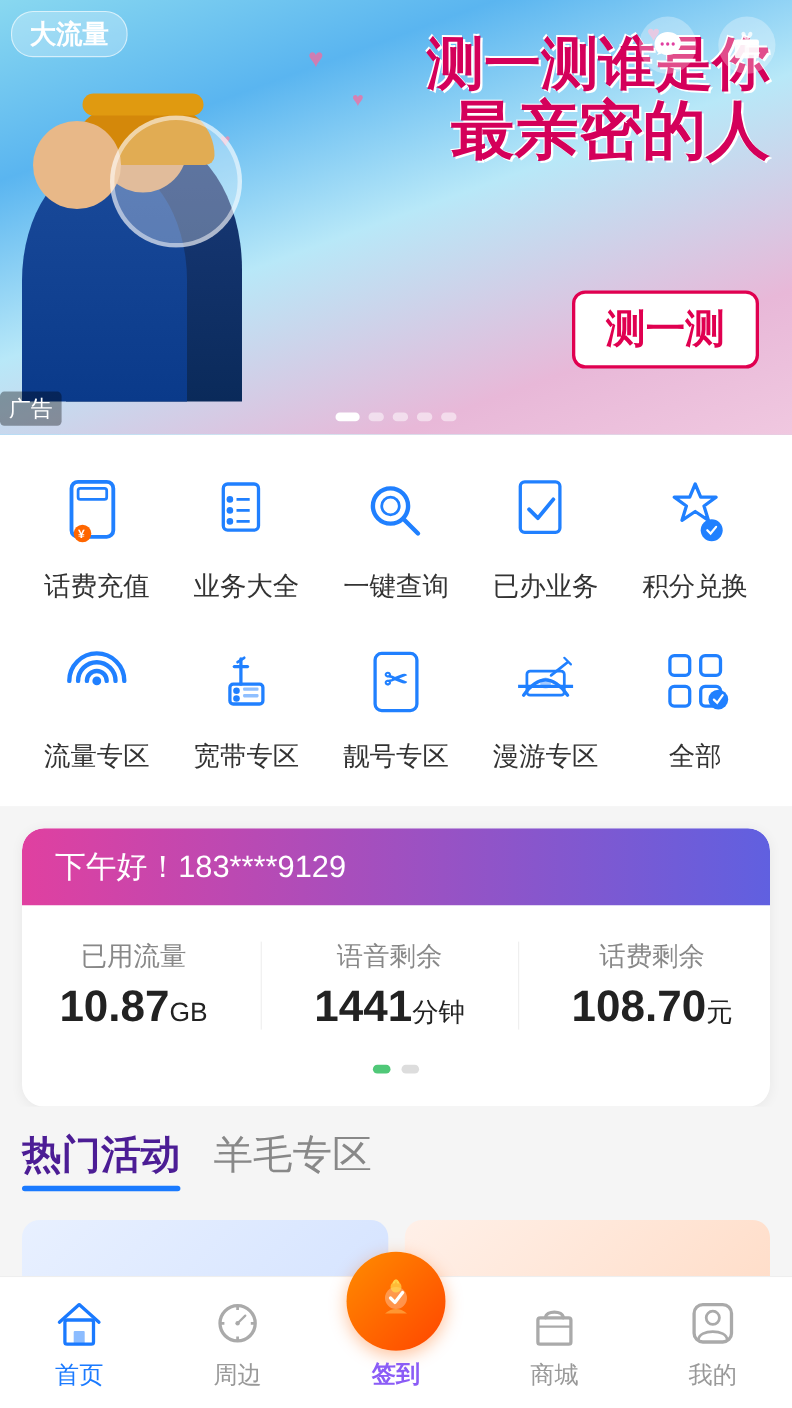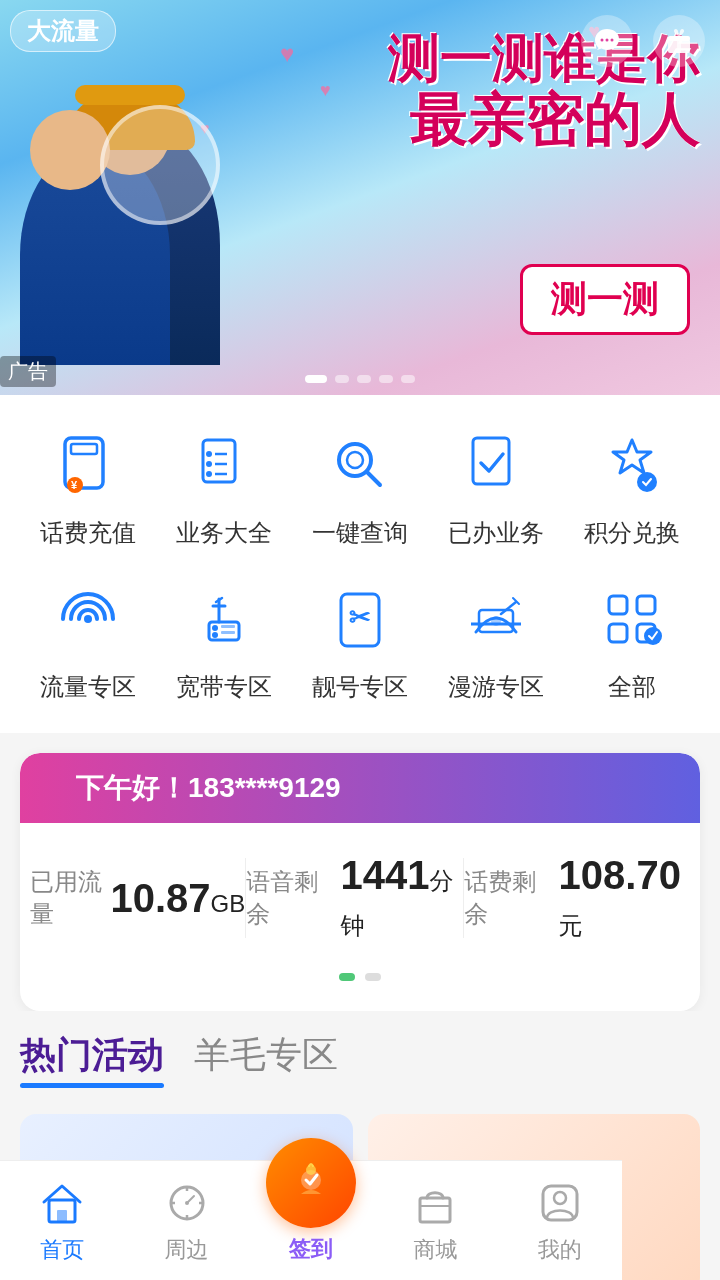--- a/index.html
+++ b/index.html
@@ -161,31 +161,30 @@
       overflow: hidden;
     }
     .user-card-header {
       background: linear-gradient(90deg, #e040a0, #6060e0);
       padding: 16px 30px;
       border-radius: 20px 20px 0 0;
     }
     .user-greeting {
       color: #fff;
       font-size: 28px;
-      font-weight: 700;
-      margin-left: 26px;
+      font-weight: 400;
     }
     .user-stats {
       display: flex;
       justify-content: space-around;
       padding: 30px 10px 10px;
     }
     .stat-item {
       display: flex;
-      flex-direction: row;
+      flex-direction: column;
       align-items: center;
       gap: 8px;
     }
     .stat-label {
       font-size: 24px;
       color: #888;
     }
     .stat-value {
       font-size: 40px;
       font-weight: 700;
@@ -267,21 +266,21 @@
     }
     .activity-card:nth-child(3) {
       background: linear-gradient(135deg, #e8fff0, #c0f0d0);
     }
 
     
     .bottom-nav {
       position: fixed;
       bottom: 0;
       left: 0;
-      width: 622px;
+      width: 720px;
       height: 120px;
       background: #fff;
       border-top: 1px solid #eee;
       display: flex;
       align-items: center;
       justify-content: space-around;
       z-index: 100;
     }
     .nav-item {
       display: flex;

